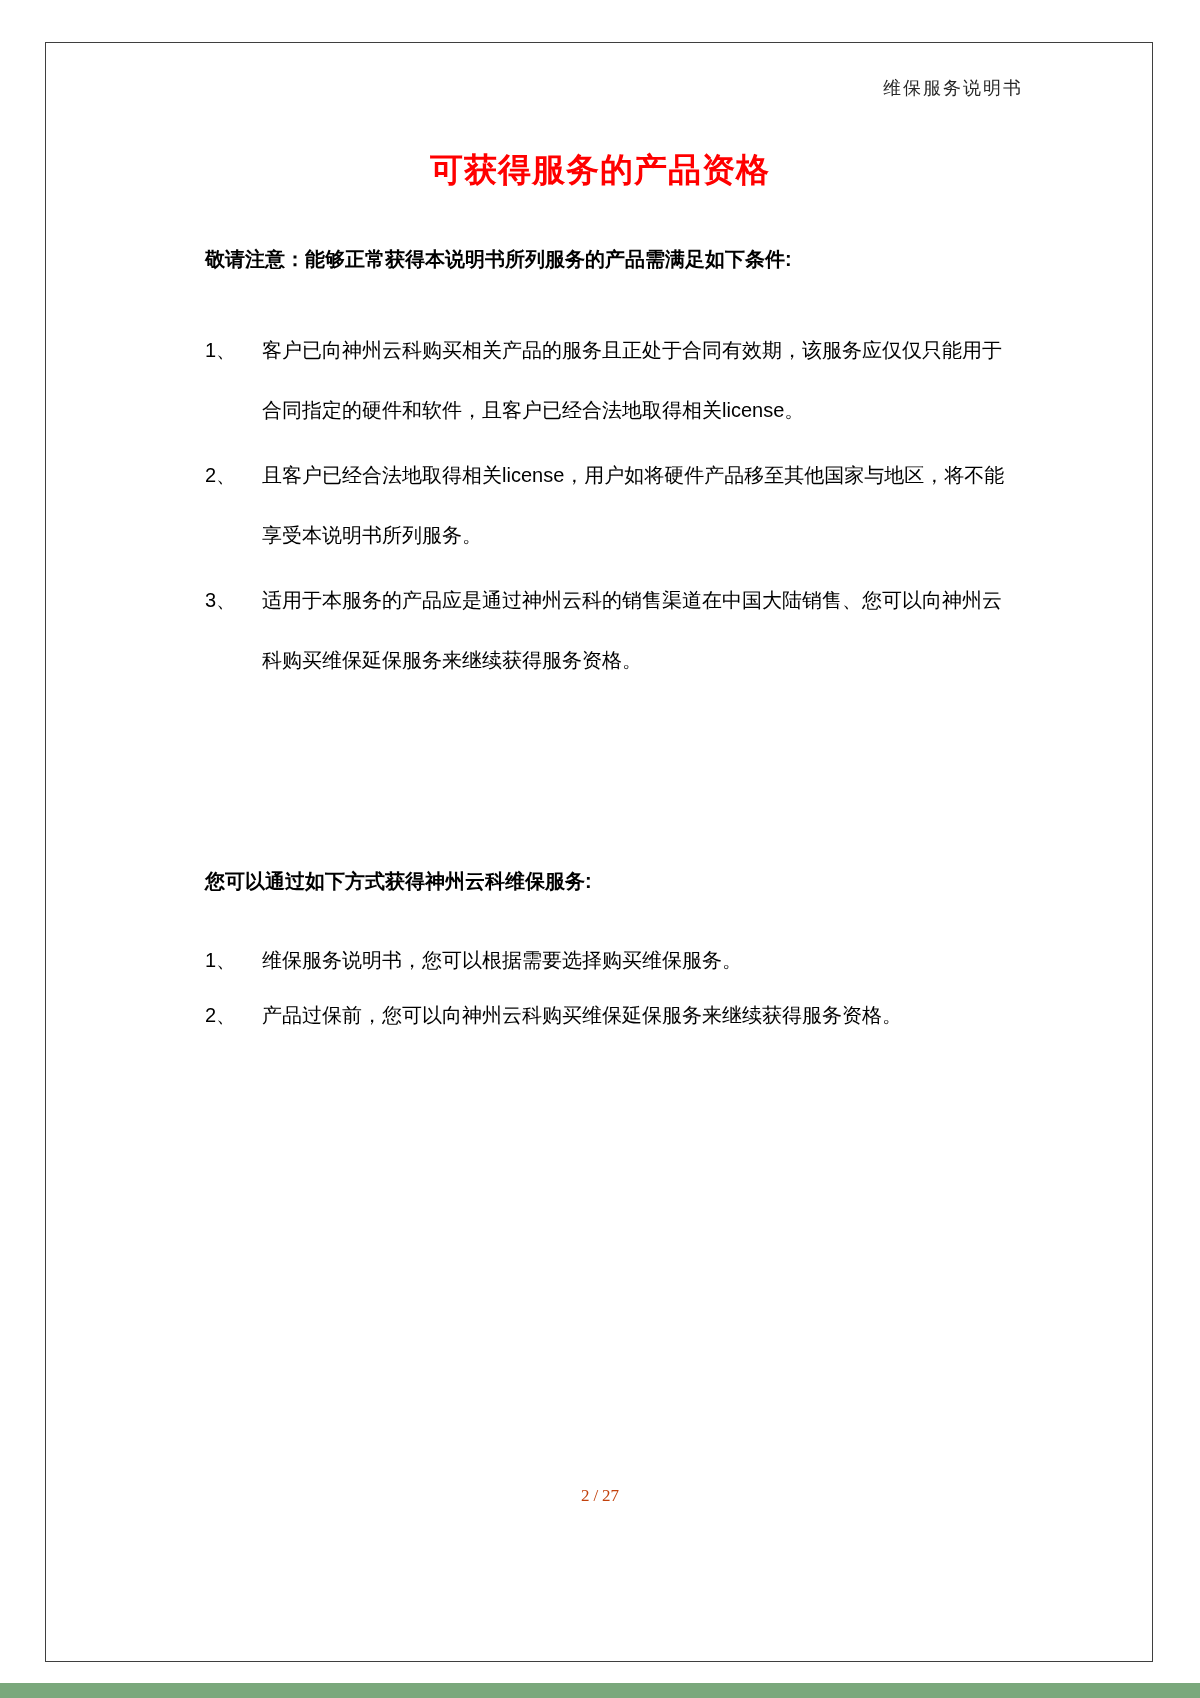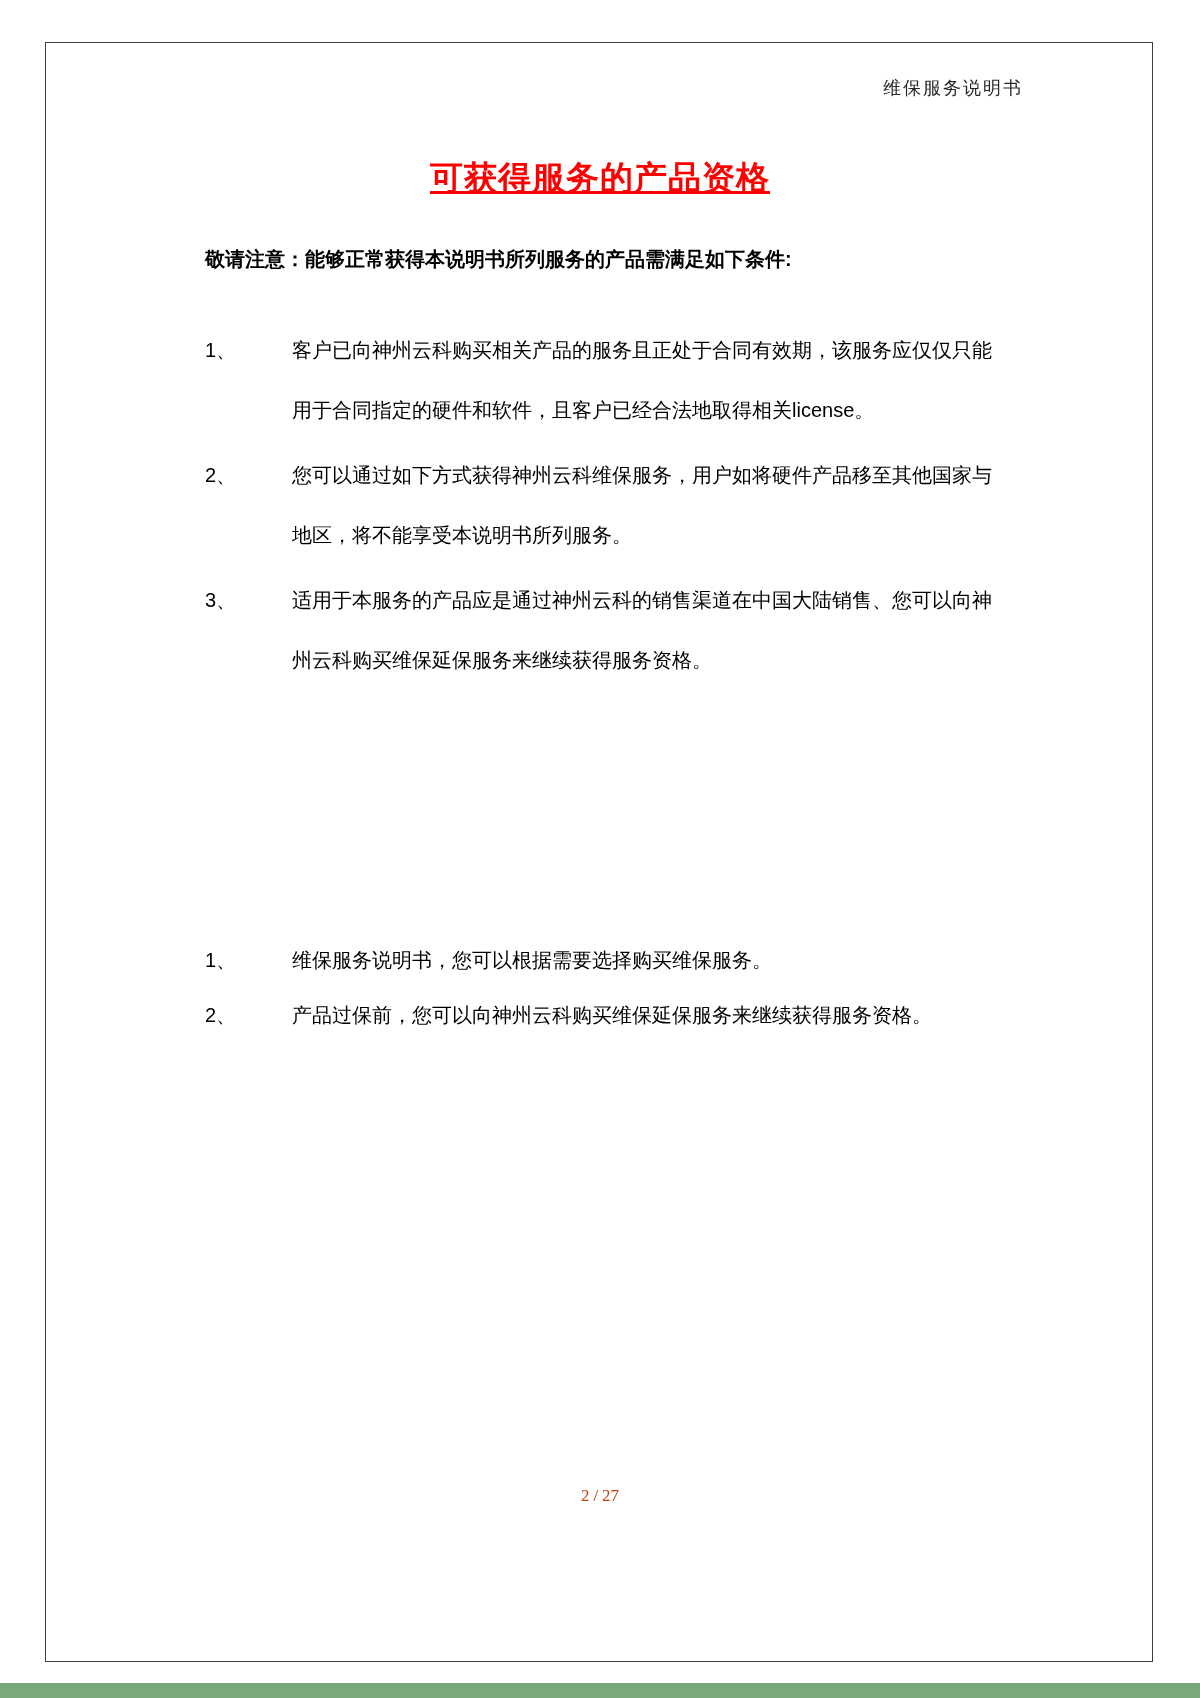--- a/index.html
+++ b/index.html
@@ -38,21 +38,21 @@
   .section-title {
     position: absolute;
     left: 0;
     width: 1200px;
     text-align: center;
     font-size: 33px;
     font-weight: bold;
     letter-spacing: 1px;
     color: #ff0000;
   }
-  .title-1 { top: 156px; text-decoration: underline; }
+  .title-1 { top: 148px; }
   .title-2 { top: 774px; }
   .intro {
     position: absolute;
     left: 205px;
     width: 810px;
     font-size: 20px;
     font-weight: bold;
     color: #000000;
   }
   .intro-1 { top: 238px; margin-top: 8px; }
@@ -72,21 +72,20 @@
     display: flex;
     align-items: flex-start;
   }
   .item-num {
     flex: 0 0 57px;
     width: 57px;
   }
   .item-text {
     flex: 1 1 auto;
     width: 745px;
-    margin-left: 30px;
   }
   .footer {
     position: absolute;
     top: 1486px;
     left: 0;
     width: 1200px;
     text-align: center;
     font-family: "Liberation Serif", "DejaVu Serif", serif;
     font-size: 17px;
     color: #c2410c;
@@ -113,29 +112,30 @@
 
   <div class="intro intro-1">敬请注意：能够正常获得本说明书所列服务的产品需满足如下条件:</div>
 
   <div class="num-list list-1">
     <div class="list-item">
       <span class="item-num">1、</span>
       <span class="item-text">客户已向神州云科购买相关产品的服务且正处于合同有效期，该服务应仅仅只能用于合同指定的硬件和软件，且客户已经合法地取得相关license。</span>
     </div>
     <div class="list-item">
       <span class="item-num">2、</span>
-      <span class="item-text">您可以通过如下方式获得神州云科维保服务，用户如将硬件产品移至其他国家与地区，将不能享受本说明书所列服务。</span>
+      <span class="item-text">且客户已经合法地取得相关license，用户如将硬件产品移至其他国家与地区，将不能享受本说明书所列服务。</span>
     </div>
     <div class="list-item">
       <span class="item-num">3、</span>
       <span class="item-text">适用于本服务的产品应是通过神州云科的销售渠道在中国大陆销售、您可以向神州云科购买维保延保服务来继续获得服务资格。</span>
     </div>
   </div>
 
 
+  <div class="intro intro-2">您可以通过如下方式获得神州云科维保服务:</div>
 
   <div class="num-list list-2">
     <div class="list-item">
       <span class="item-num">1、</span>
       <span class="item-text">维保服务说明书，您可以根据需要选择购买维保服务。</span>
     </div>
     <div class="list-item">
       <span class="item-num">2、</span>
       <span class="item-text">产品过保前，您可以向神州云科购买维保延保服务来继续获得服务资格。</span>
     </div>

